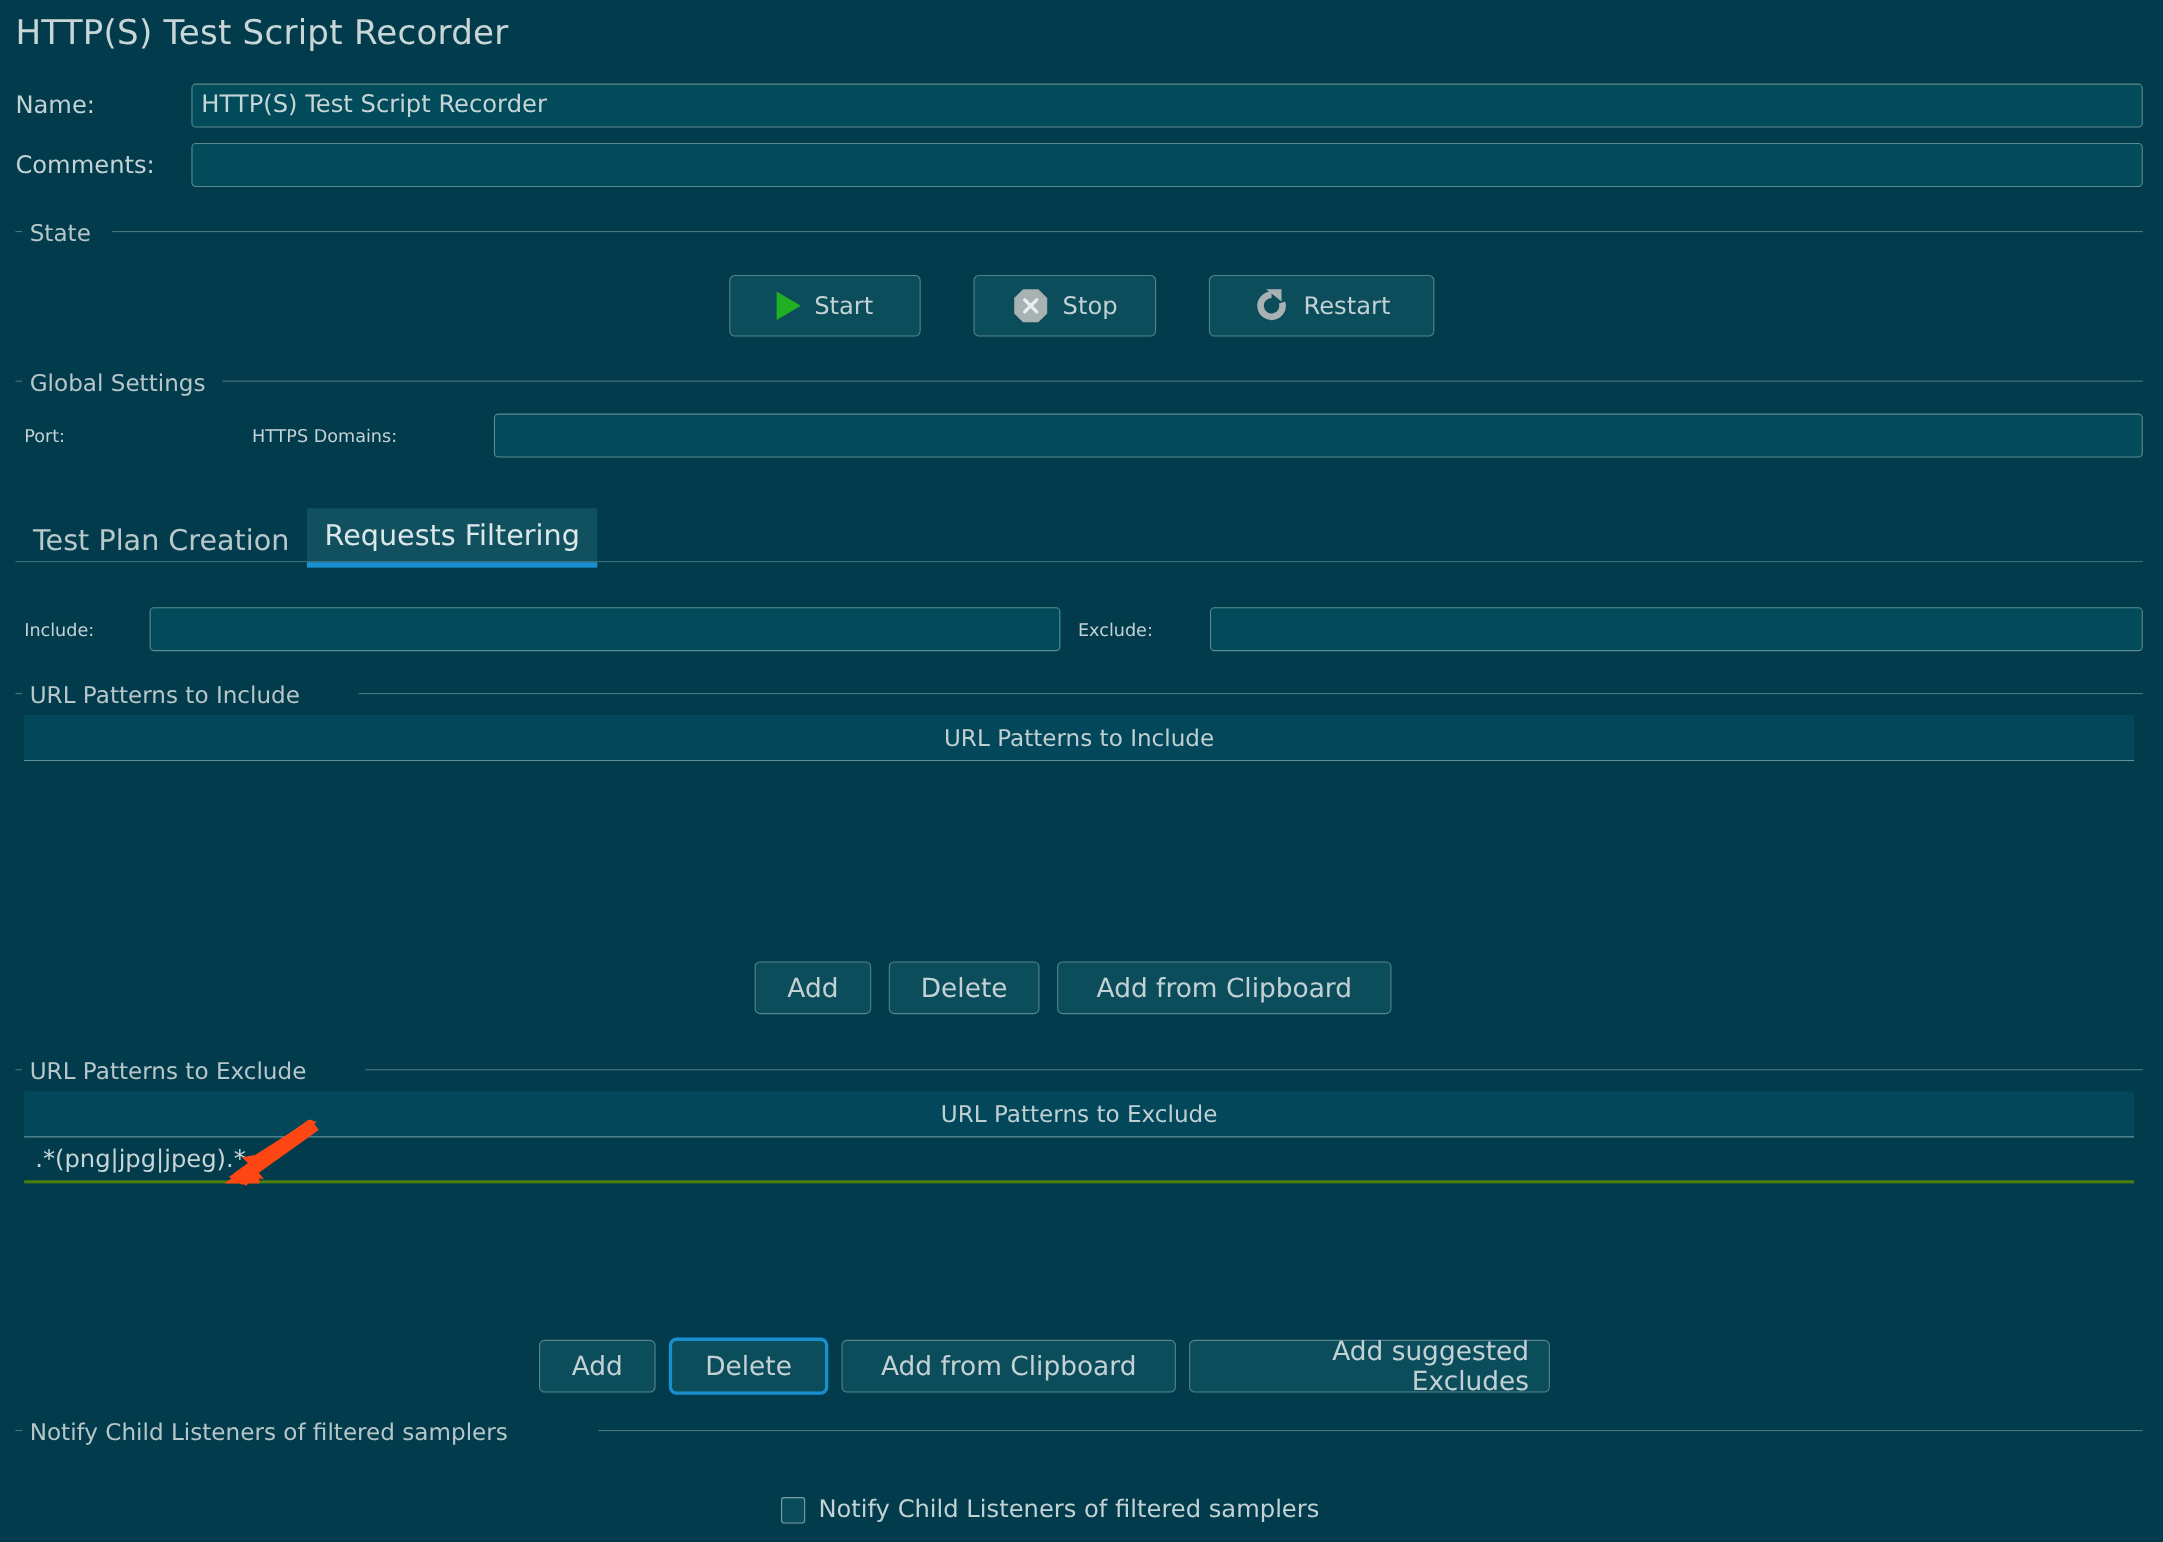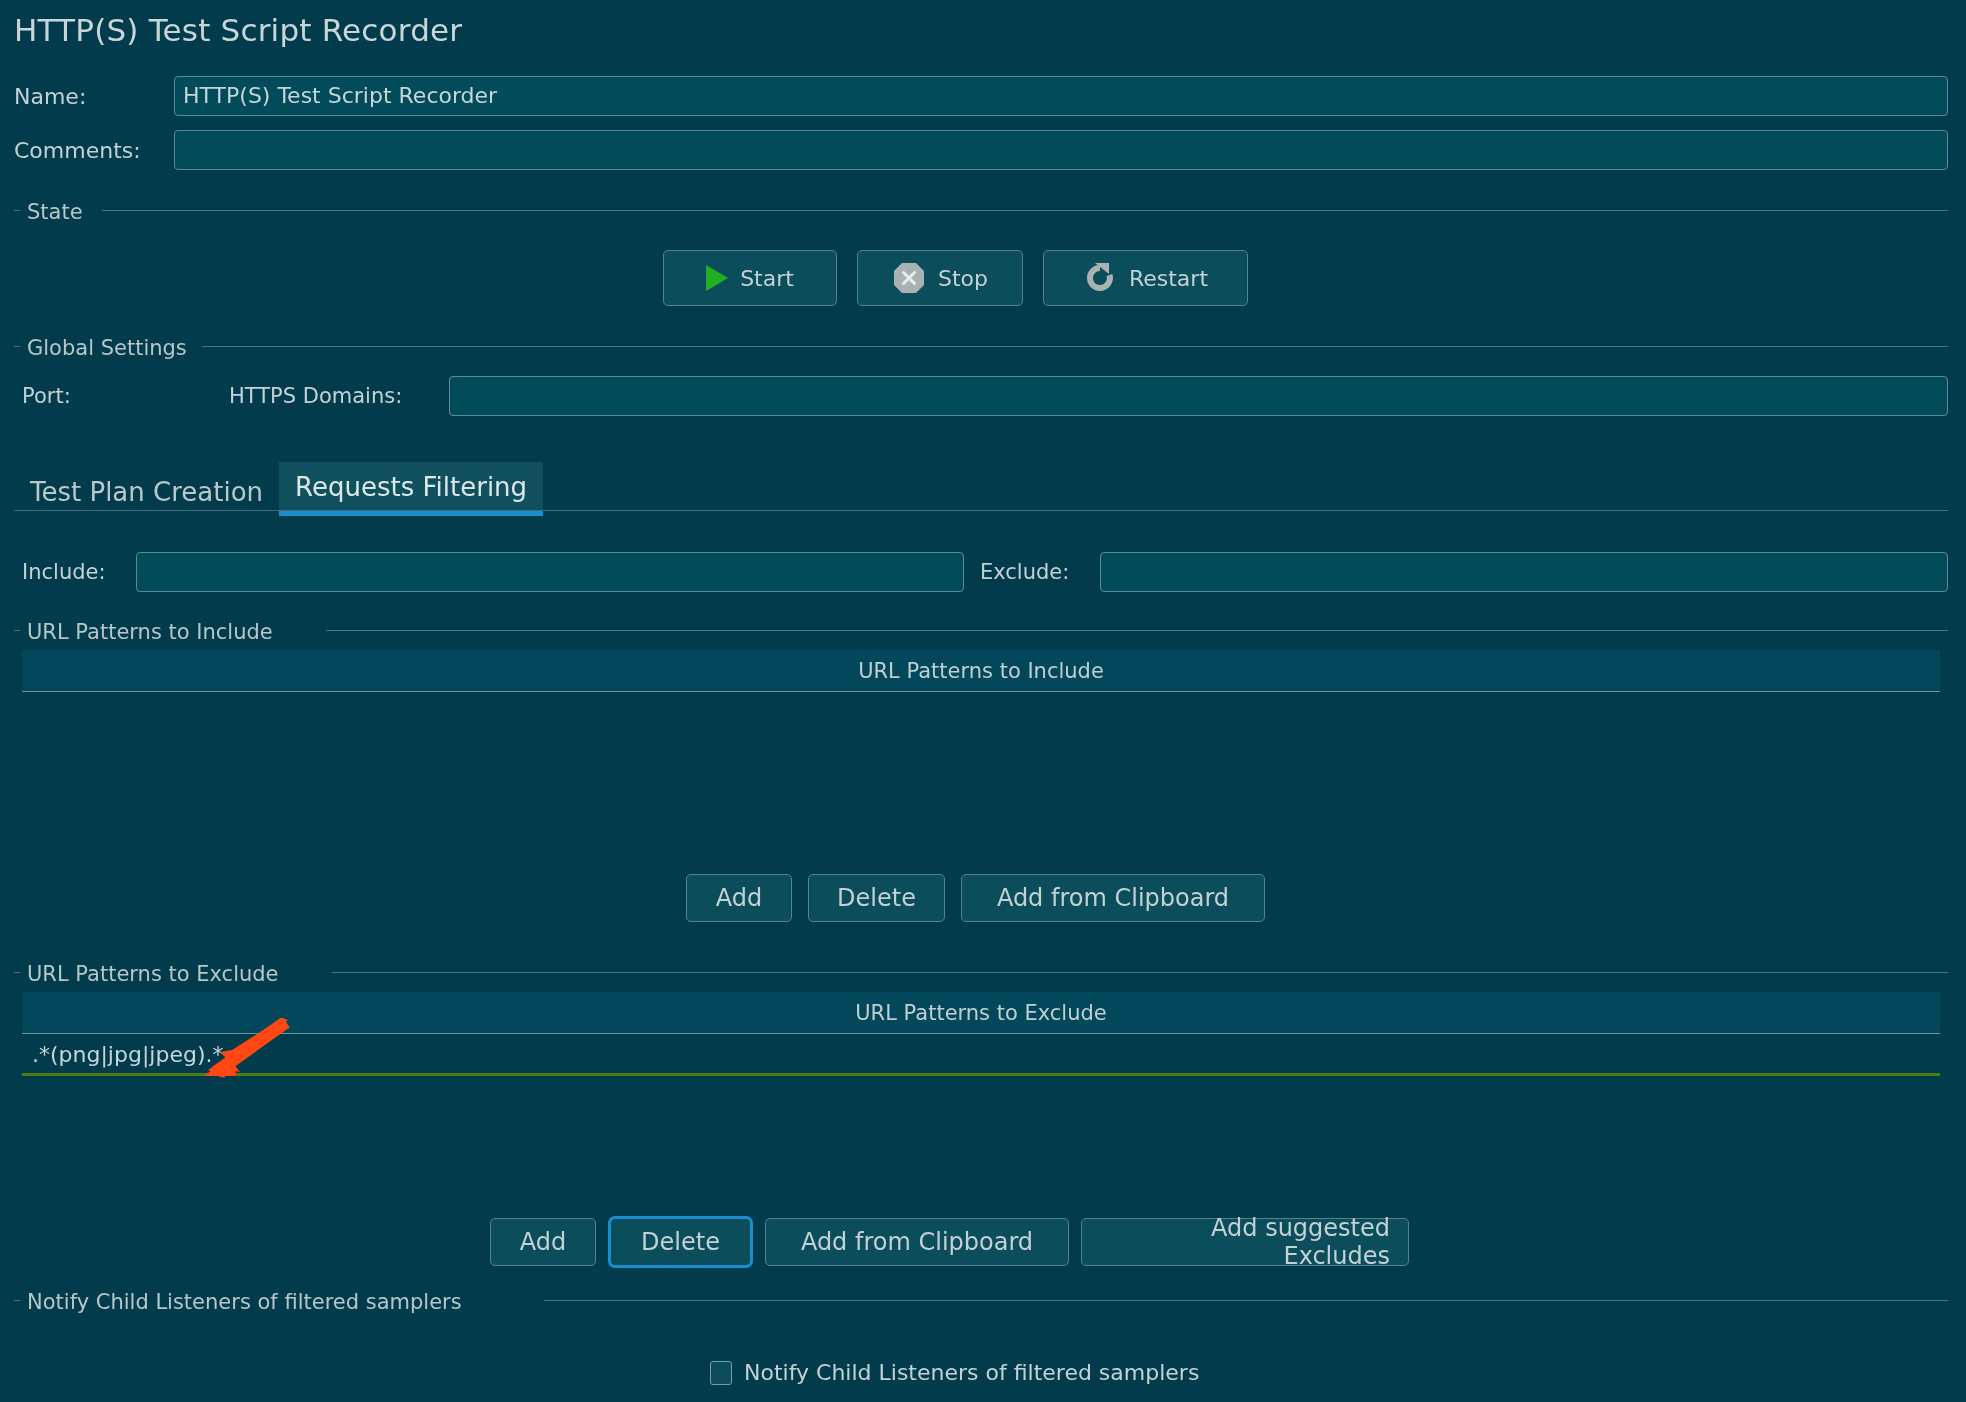--- a/index.html
+++ b/index.html
@@ -116,21 +116,21 @@
   .icon-start {
     width: 0; height: 0;
     border-left: 22px solid #21b021;
     border-top: 13px solid transparent;
     border-bottom: 13px solid transparent;
     display: block;
   }
   .icon-stop svg, .icon-restart svg { display:block; }
 
   
-  .port-label { font-size: 21px; }
+  .port-label { font-size: 16px; }
 
   
   .tabs {
     position: absolute;
     left: 14px;
     top: 462px;
     display: flex;
     align-items: flex-end;
   }
   .tab {
@@ -218,21 +218,21 @@
     <div class="field-label" style="width:160px;">Comments:</div>
     <input class="textfield" type="text" style="flex: 1 1 0%;" value="">
   </div>
 
   <div class="group" style="left:14px; top:200px; width:1934px; height:110px;">
     <div class="group-tick" style="left:0px;"></div>
     <div class="group-title" style="left:8px;">State</div>
     <div class="group-line" style="left:88px; right:0;"></div>
   </div>
 
-  <div style="position:absolute; left:663px; top:250px; display:flex; gap:20px; align-items:flex-end;">
+  <div style="position:absolute; left:663px; top:250px; display:flex; gap:48px; align-items:flex-end;">
     <div class="btn state-btn" style="width:174px;">
       <span class="icon-start"></span>
       <span>Start</span>
     </div>
     <div class="btn state-btn" style="width:166px;">
       <span class="icon-stop">
         <svg width="34" height="34" viewBox="0 0 34 34">
           <polygon points="10,2 24,2 32,10 32,24 24,32 10,32 2,24 2,10" fill="#a8b2b2"></polygon>
           <path d="M11.5 11.5 L22.5 22.5 M22.5 11.5 L11.5 22.5" stroke="#e7eeee" stroke-width="3" stroke-linecap="round"></path>
         </svg>

